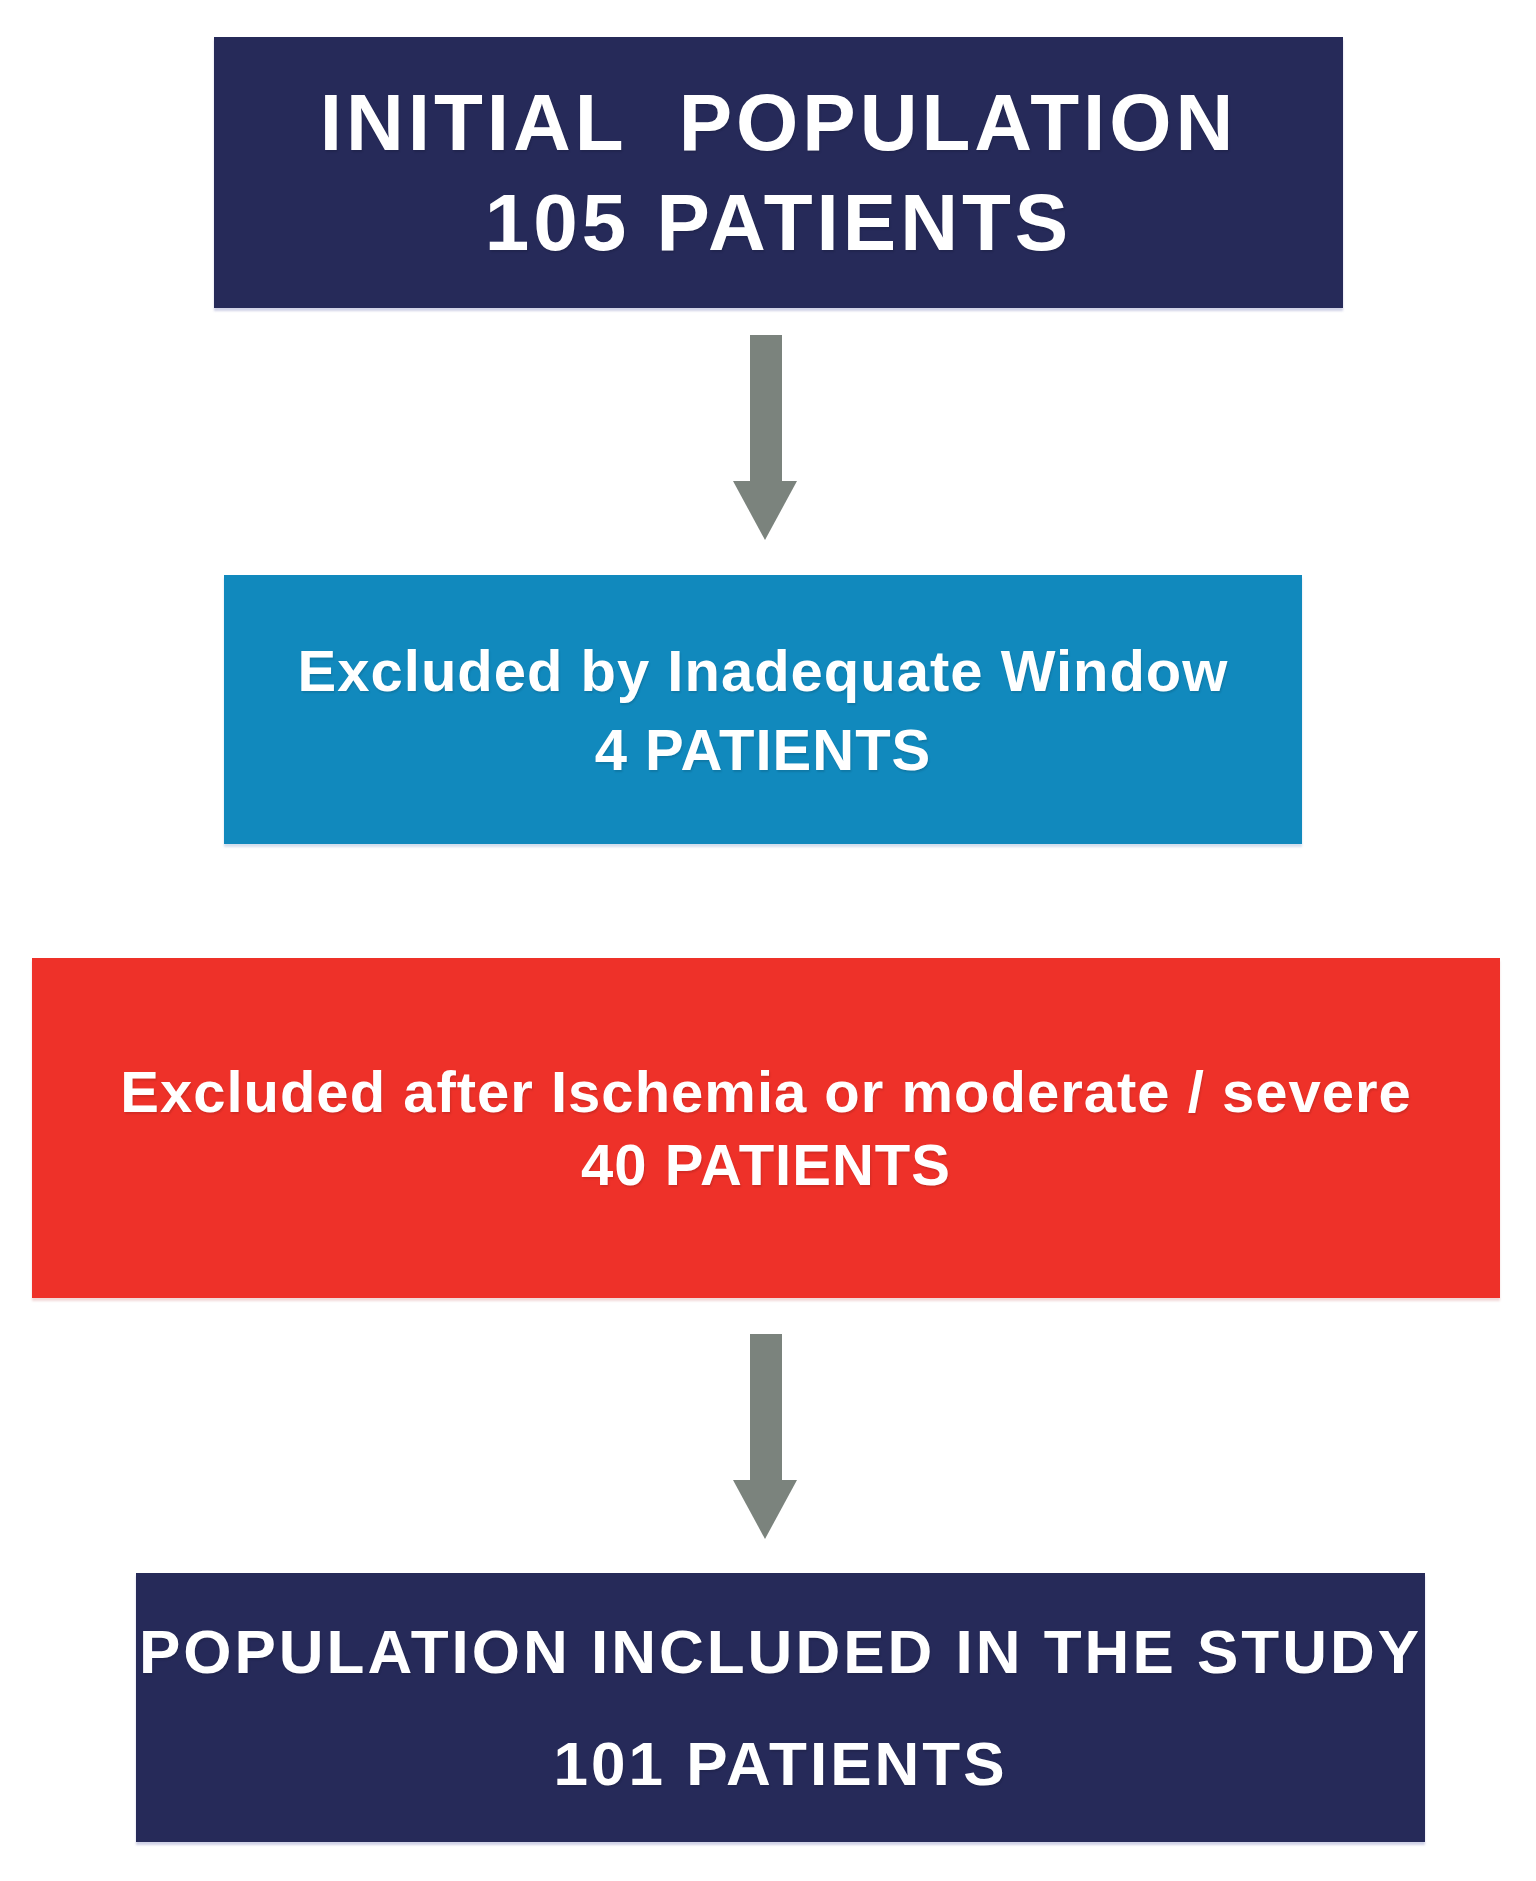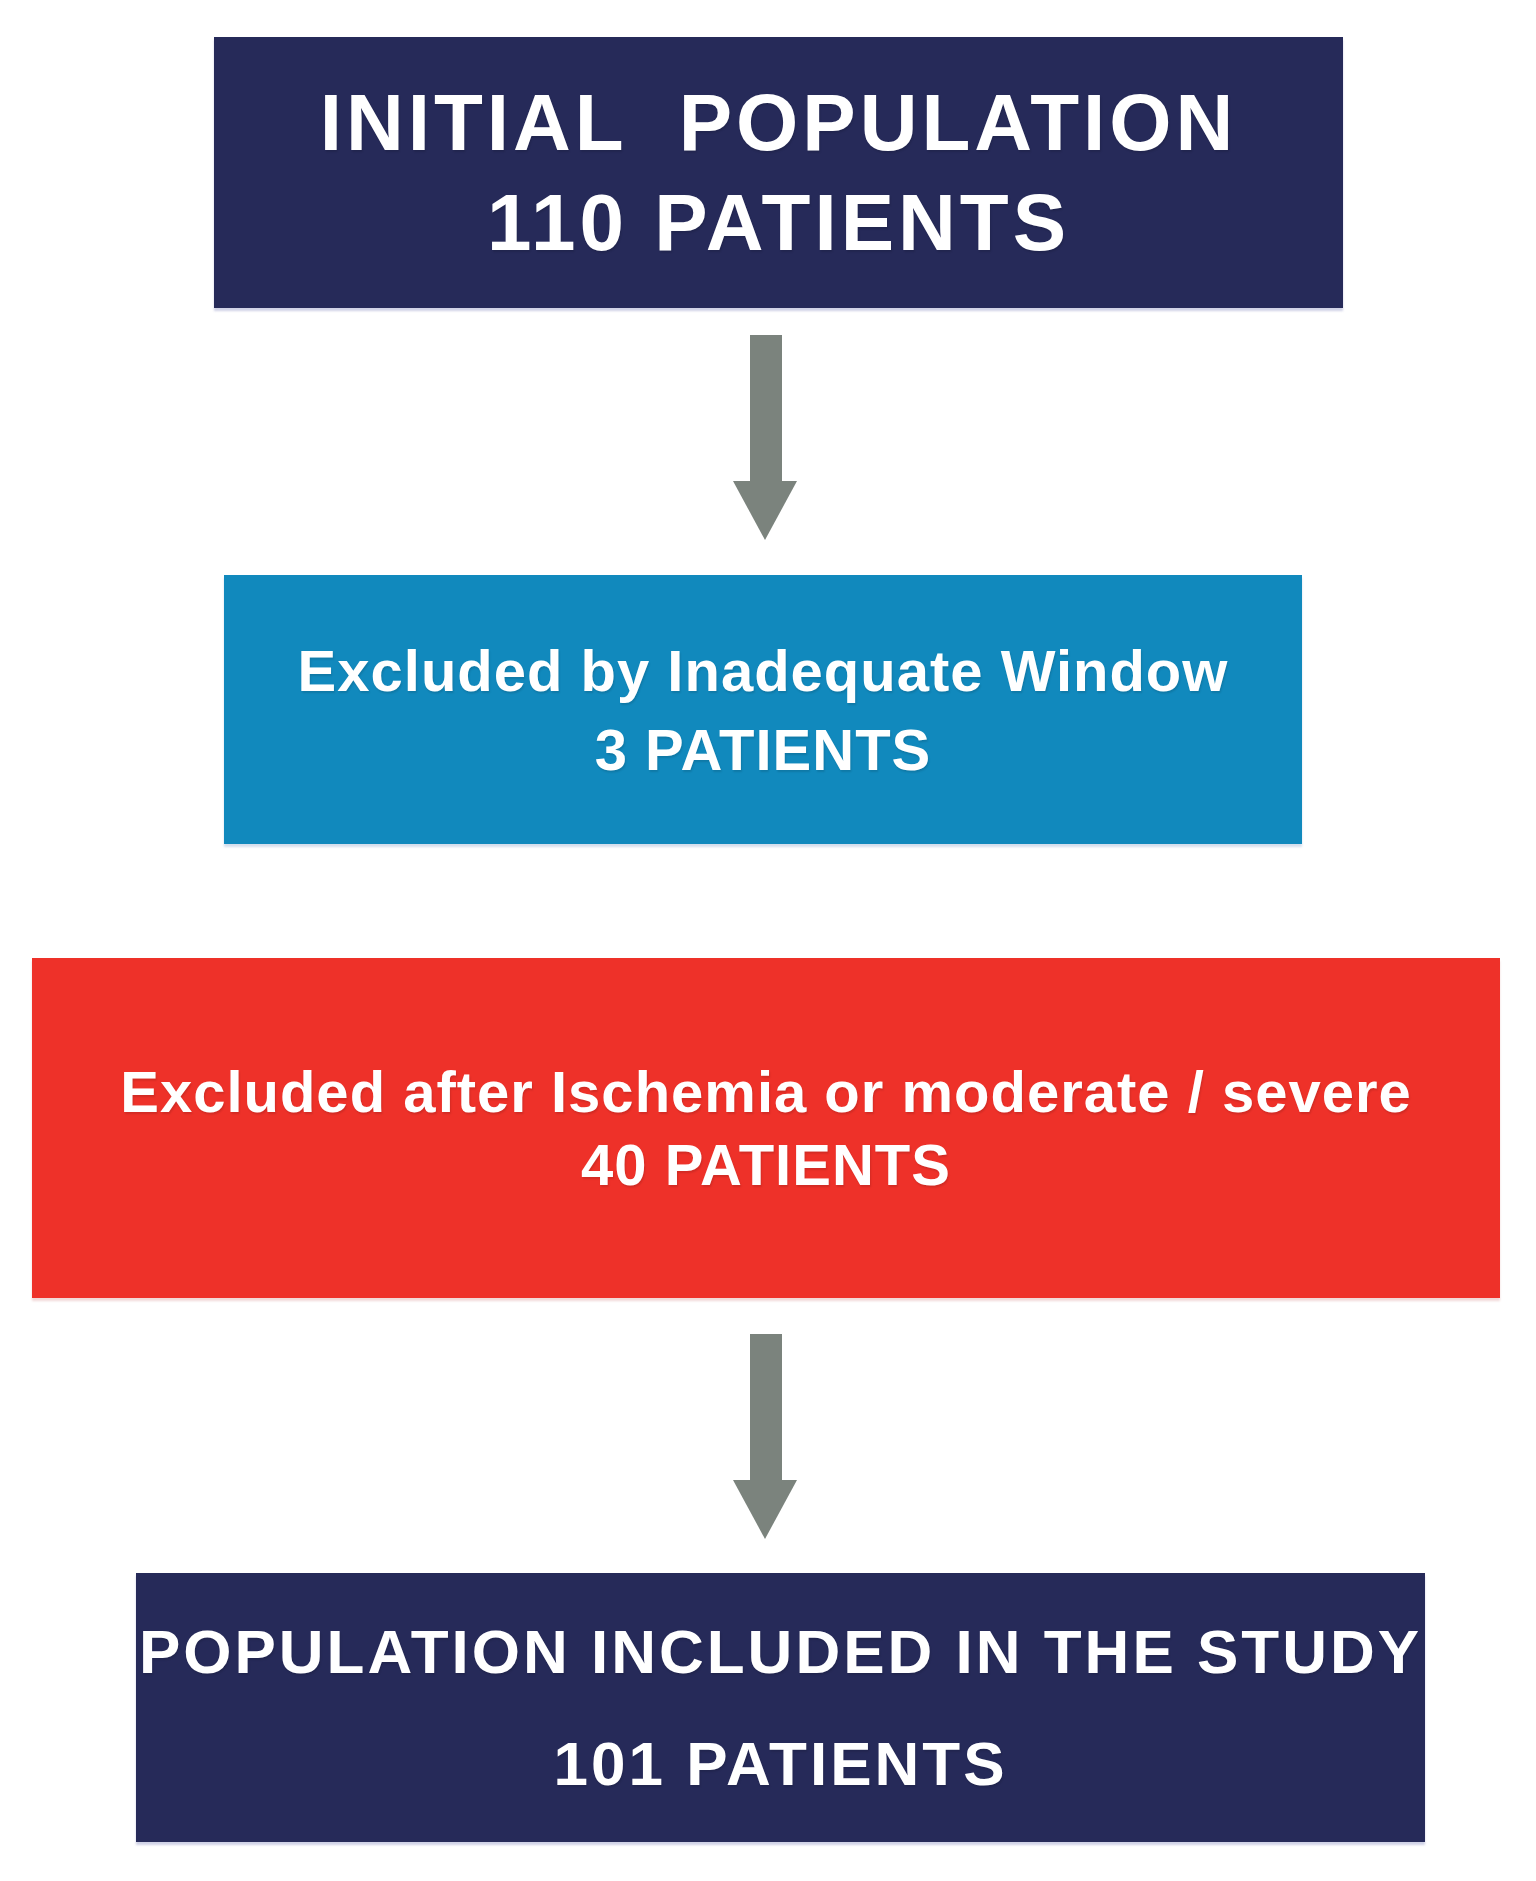--- a/index.html
+++ b/index.html
@@ -67,31 +67,31 @@
   .arrow1 { left: 733px; top: 335px; }
   .arrow2 { left: 733px; top: 1334px; }
 </style>
 </head>
 <body>
 
 <div class="canvas">
 
   <div class="box box1" style="background-color: rgb(38, 42, 89);">
     <div class="line">INITIAL  POPULATION</div>
-    <div class="line">110 PATIENTS</div>
+    <div class="line">105 PATIENTS</div>
   </div>
 
   <svg class="arrow arrow1" width="64" height="205" viewBox="0 0 64 205" style="color: rgb(123, 131, 125);">
     <rect x="17" y="0" width="32" height="150" fill="currentColor"></rect>
     <polygon points="0,146 64,146 32,205" fill="currentColor"></polygon>
   </svg>
 
   <div class="box box2" style="background-color: rgb(17, 137, 189);">
     <div class="line">Excluded by Inadequate Window</div>
-    <div class="line">3 PATIENTS</div>
+    <div class="line">4 PATIENTS</div>
   </div>
 
   <div class="box box3" style="background-color: rgb(238, 49, 41);">
     <div class="line">Excluded after Ischemia or moderate / severe</div>
     <div class="line">40 PATIENTS</div>
   </div>
 
   <svg class="arrow arrow2" width="64" height="205" viewBox="0 0 64 205" style="color: rgb(123, 131, 125);">
     <rect x="17" y="0" width="32" height="150" fill="currentColor"></rect>
     <polygon points="0,146 64,146 32,205" fill="currentColor"></polygon>

